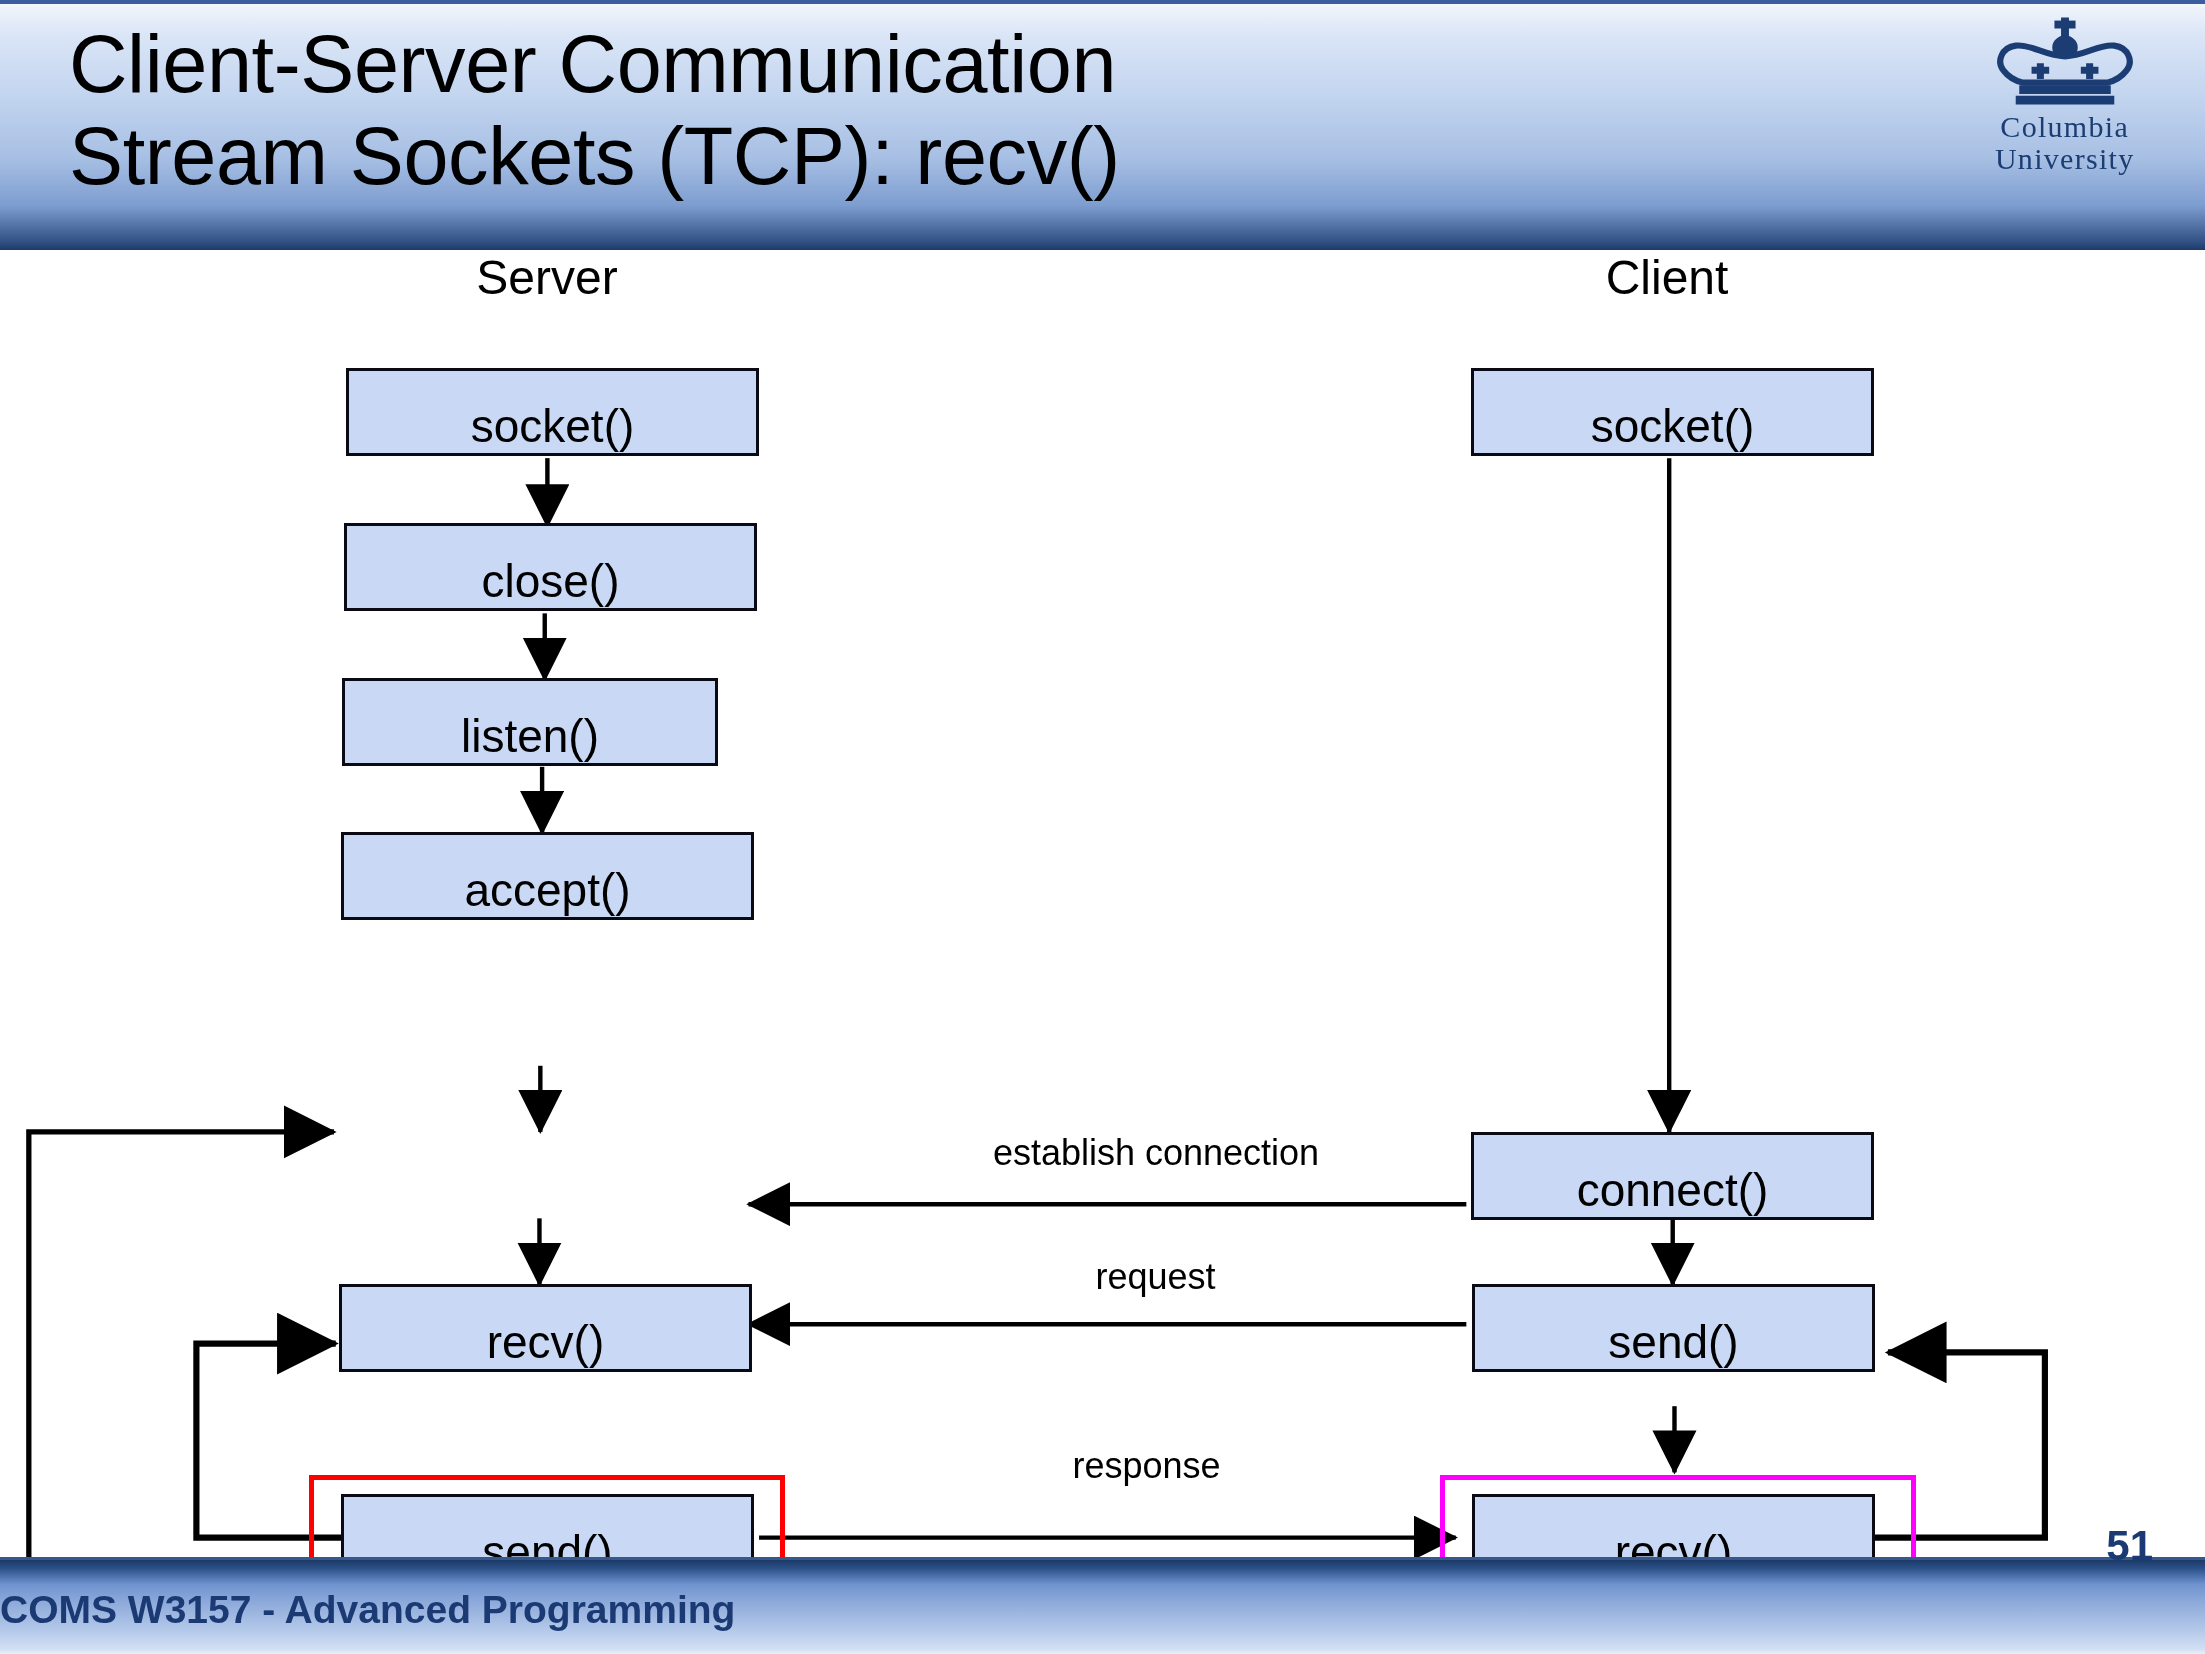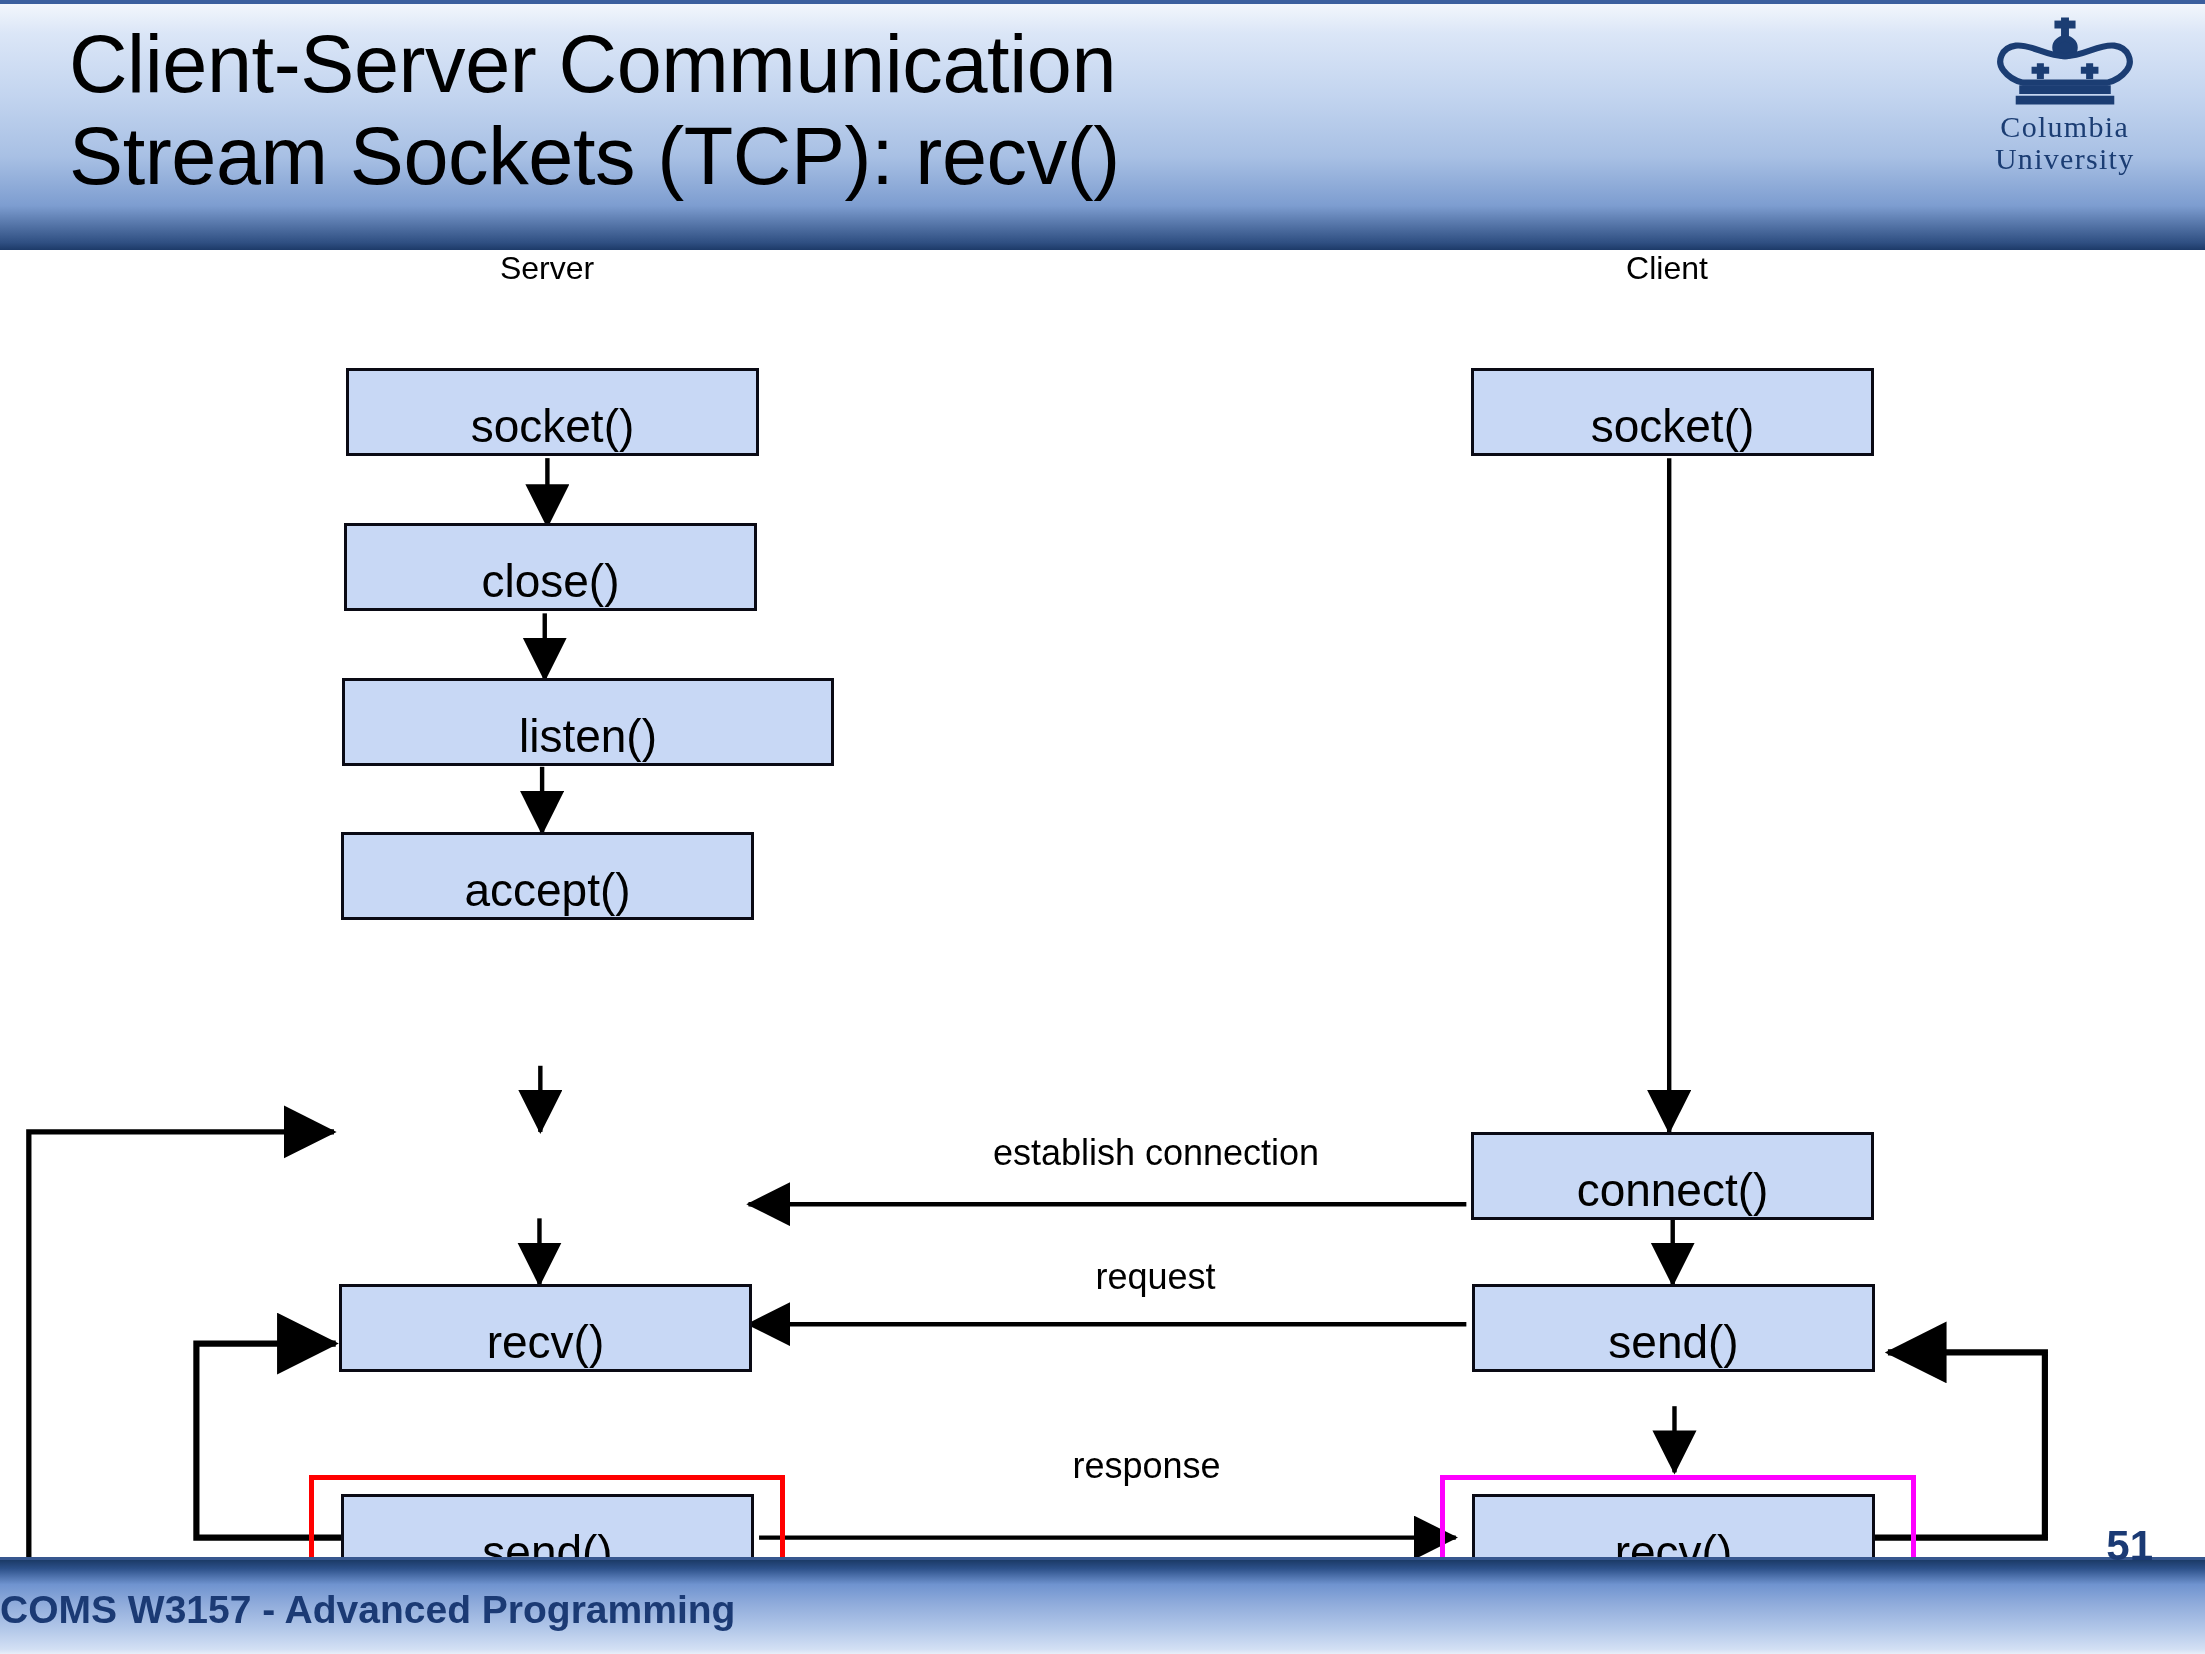--- a/index.html
+++ b/index.html
@@ -99,21 +99,21 @@
   #diagram {
     position: absolute;
     left: 0; top: 250px;
     width: 2206px;
     height: 1307px;
   }
   #diagram-svg { position:absolute; left:0; top:0; }
 
   .col-label {
     position: absolute;
-    font-size: 32px;
+    font-size: 48px;
     color: #000;
     text-align: center;
     white-space: nowrap;
   }
   .node {
     position: absolute;
     background: #c8d8f5;
     border: 3.5px solid #0a0a14;
     box-sizing: border-box;
     display: flex;
@@ -223,21 +223,21 @@
 
   <div class="hl-box" style="left:309px; top:1225px; width:476px; height:137px; border:5.3px solid #FF0000;"></div>
   <div class="hl-box" style="left:1440px; top:1225px; width:476px; height:137px; border:5.3px solid #FF00FF;"></div>
 
   <div class="node" style="left:346px; top:118px; width:413px; height:88px;">
     <span>socket()</span>
   </div>
   <div class="node" style="left:344px; top:273px; width:413px; height:88px;">
     <span>close()</span>
   </div>
-  <div class="node" style="left:342px; top:428px; width:492px; height:88px;">
+  <div class="node" style="left:342px; top:428px; width:376px; height:88px;">
     <span>listen()</span>
   </div>
   <div class="node" style="left:341px; top:582px; width:413px; height:88px;">
     <span>accept()</span>
   </div>
   <div class="node" style="left:339px; top:1034px; width:413px; height:88px;">
     <span>recv()</span>
   </div>
   <div class="node" style="left:341px; top:1244px; width:413px; height:88px;">
     <span>send()</span>

